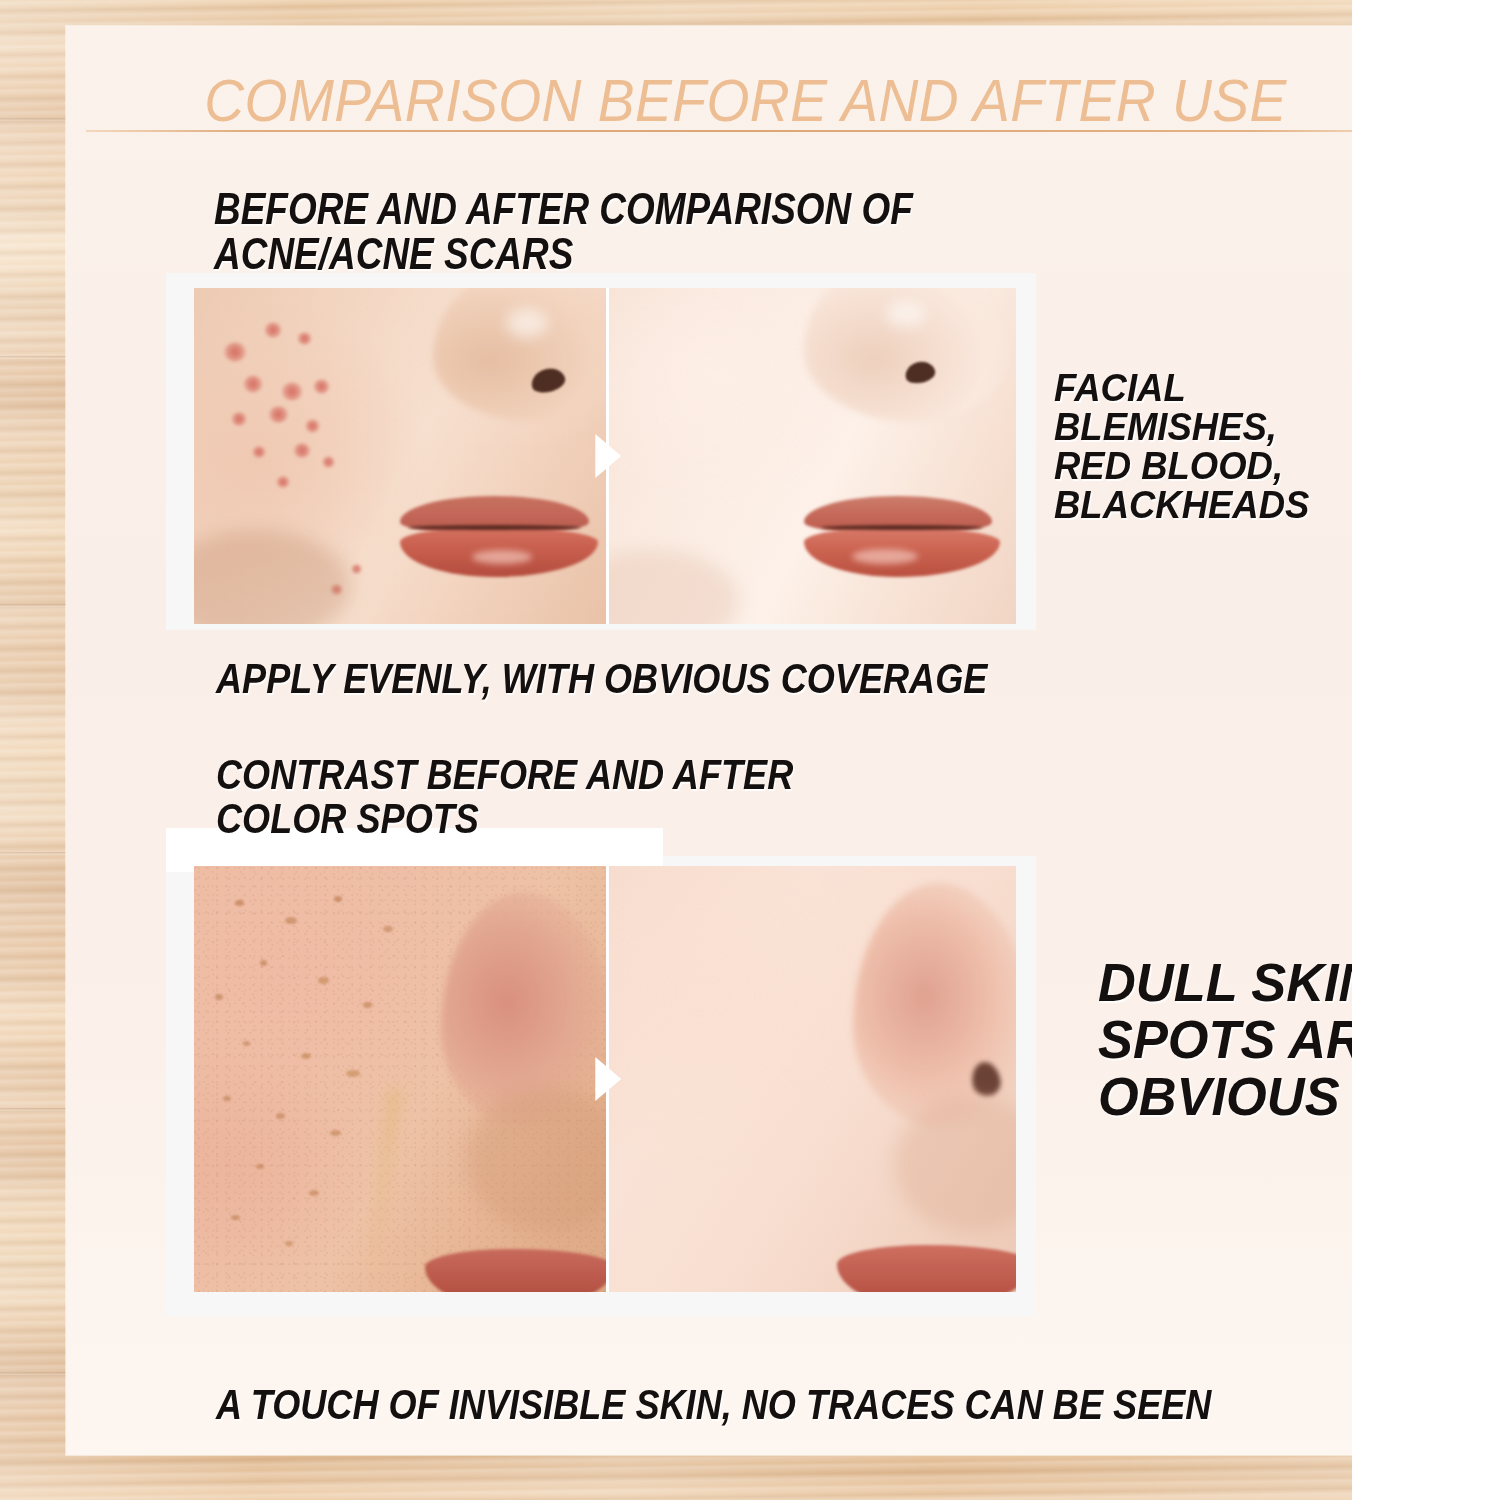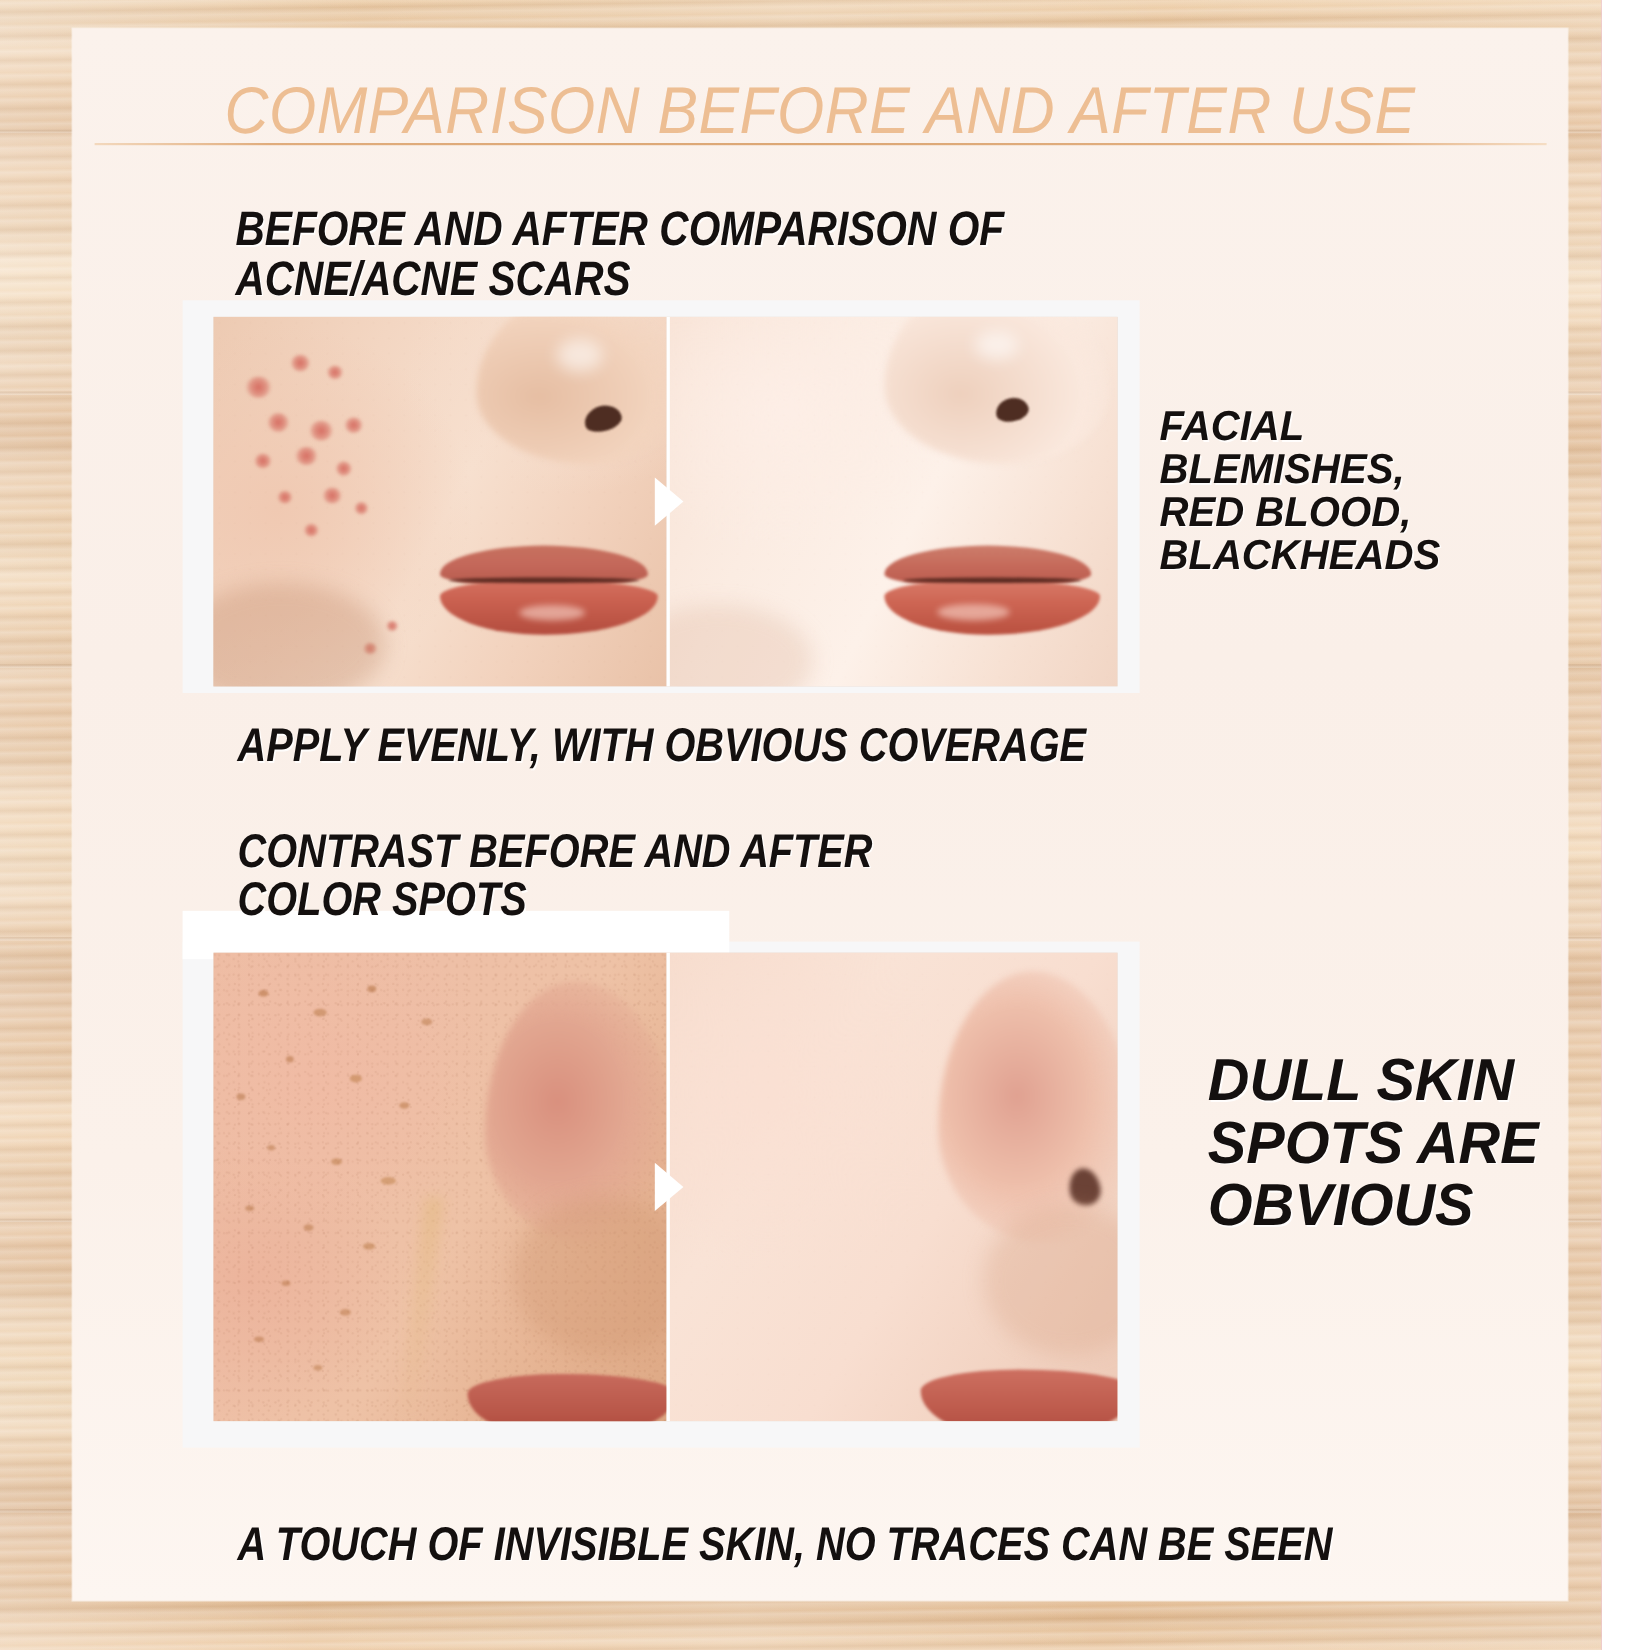--- a/index.html
+++ b/index.html
@@ -9,23 +9,23 @@
   body {
     width: 1500px;
     height: 1500px;
     overflow: hidden;
     font-family: "Liberation Sans", sans-serif;
   }
 
   
   #poster {
     position: relative;
-    width: 1456px;
+    width: 1352px;
     height: 1500px;
-    background-color: #f0abfc;
+    background-color: #5eead4;
     overflow: hidden;
   }
   .wood {
     position: absolute;
     inset: 0;
     background-color: #e3bb92;
     background-image:
       repeating-linear-gradient(
         179.2deg,
         rgba(255,255,255,0.00) 0px,

